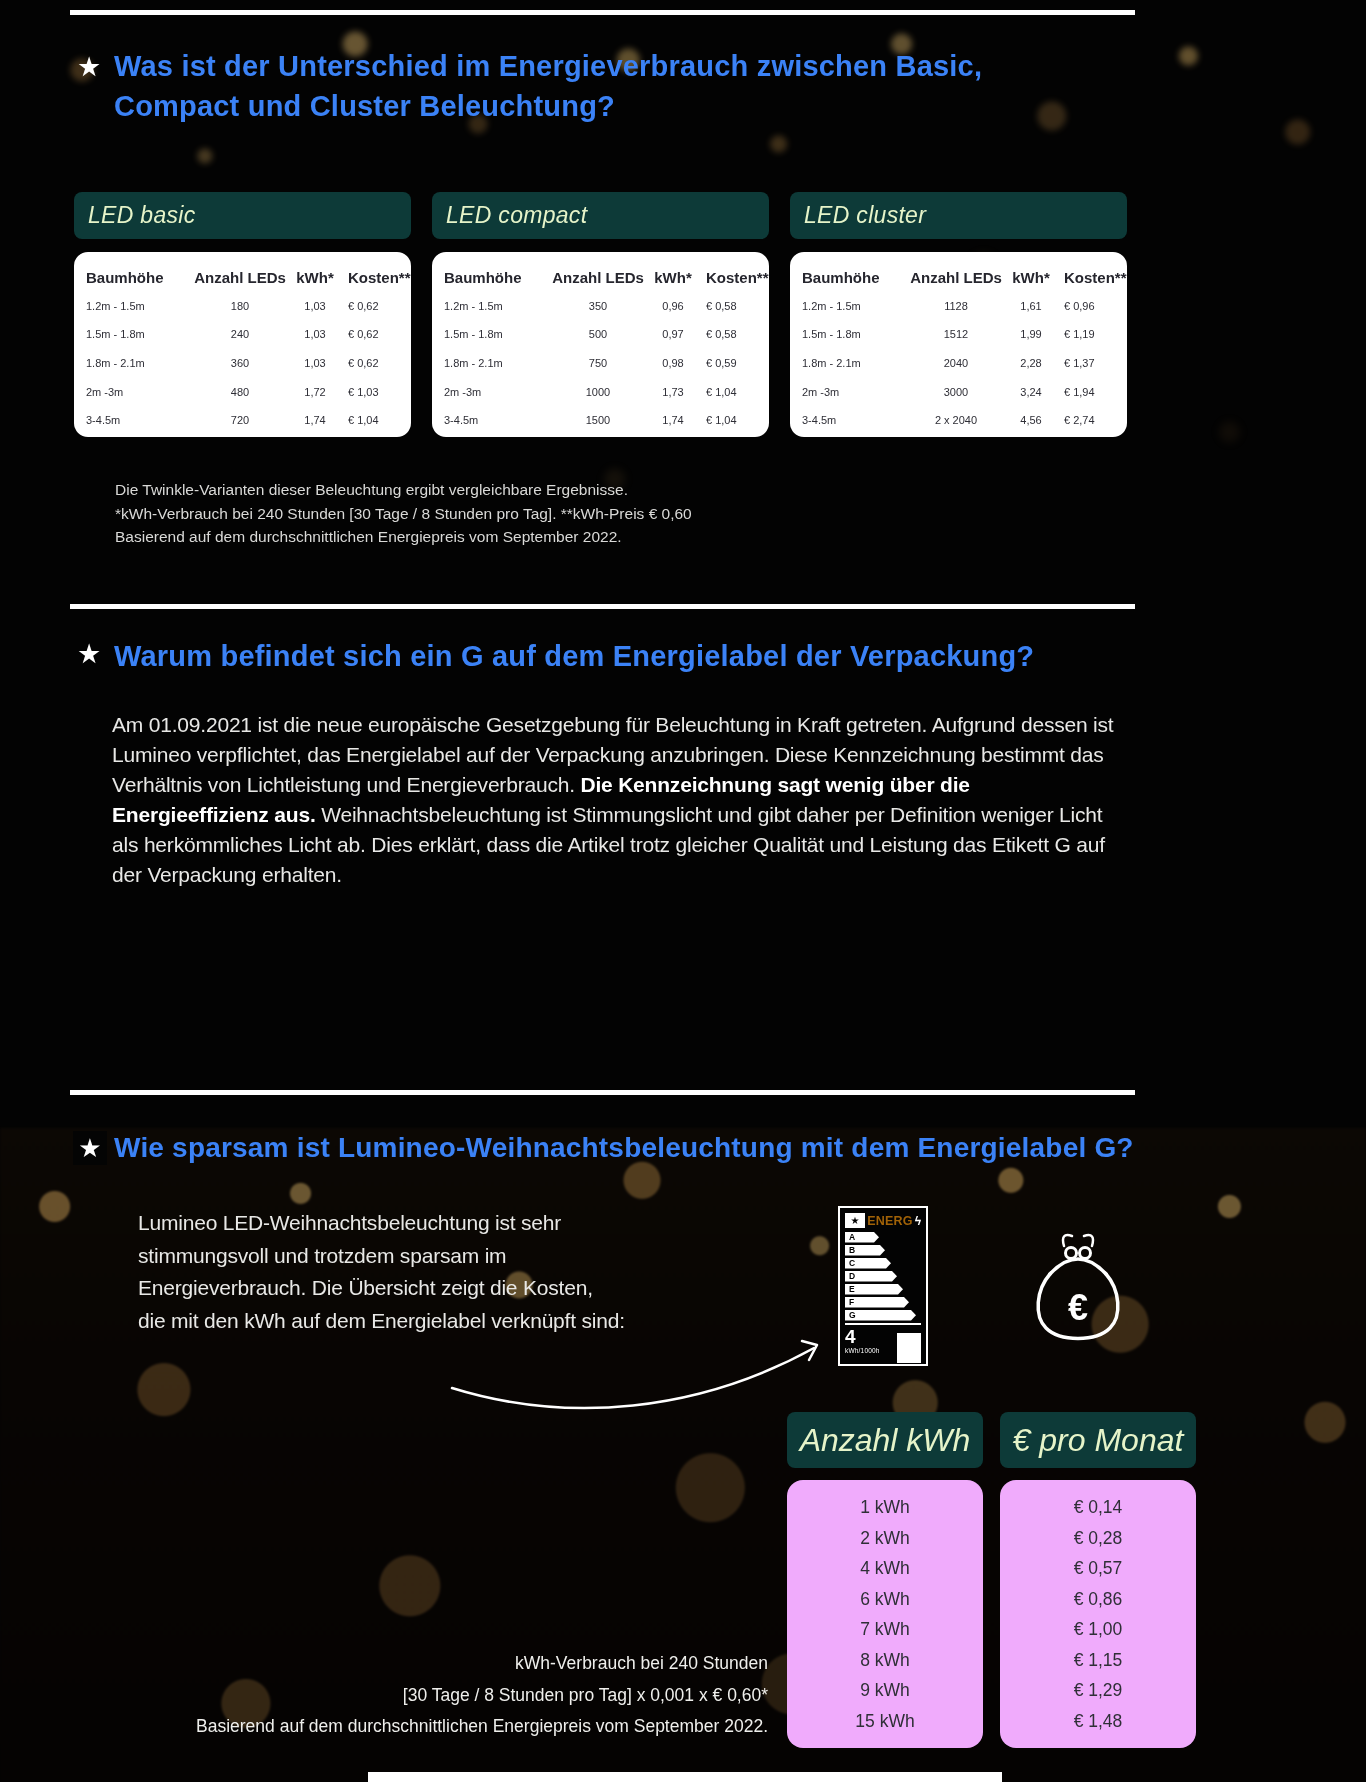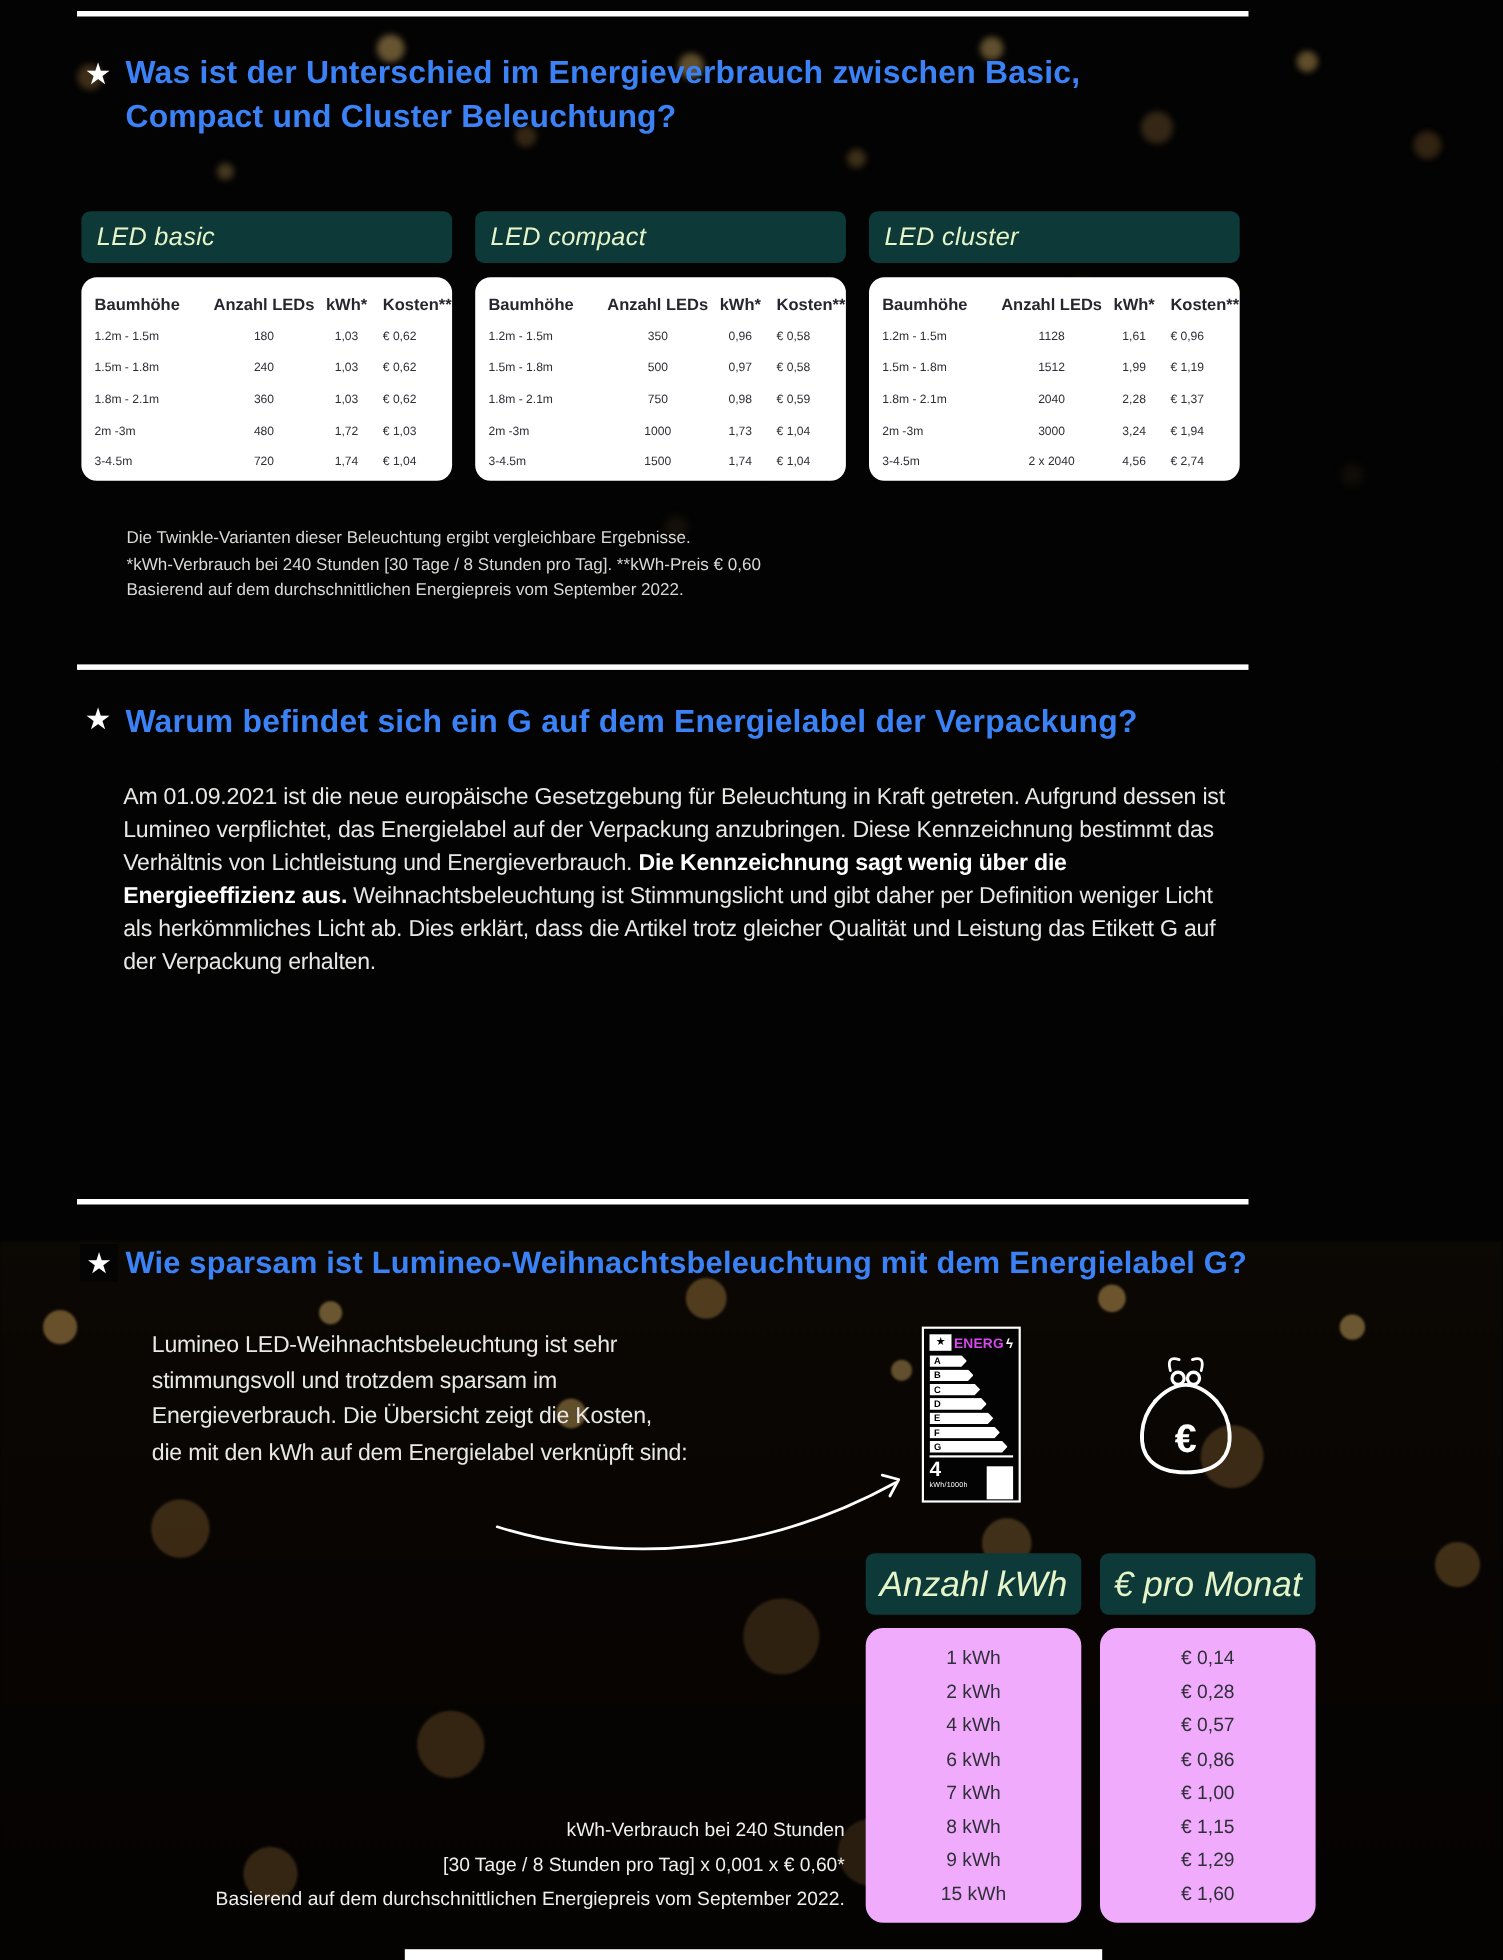--- a/index.html
+++ b/index.html
@@ -70,21 +70,21 @@
   .bt-body{position:absolute;width:196px;height:268px;background:#f0abfc;border-radius:16px;
            display:flex;flex-direction:column;justify-content:space-evenly;align-items:center;
            padding:6px 0;box-sizing:border-box;}
   .bt-row{color:#2f2f37;font-size:17.5px;line-height:18px;}
   
   .energy-label{position:absolute;left:838px;top:1206px;width:90px;height:160px;background:#030303;
                 border:2px solid #fff;box-sizing:border-box;padding:4px 5px;}
   .el-head{display:flex;align-items:center;gap:2px;height:17px;}
   .el-starbox{width:24px;height:15px;background:#fff;color:#000;font-size:10px;
               display:flex;align-items:center;justify-content:center;}
-  .el-brand{color:#d946ef;font-weight:800;font-size:12.5px;letter-spacing:.2px;}
+  .el-brand{color:#a16207;font-weight:800;font-size:12.5px;letter-spacing:.2px;}
   .el-bolt{color:#fff;font-weight:800;font-size:12px;}
   .el-arrows{margin-top:3px;}
   .el-arrow{height:10.5px;margin-bottom:2.5px;background:#fff;color:#000;font-size:8.5px;
             font-weight:700;display:flex;align-items:center;padding-left:4px;box-sizing:border-box;
             clip-path:polygon(0 0,calc(100% - 5px) 0,100% 50%,calc(100% - 5px) 100%,0 100%);}
   .el-arrow:nth-child(1){width:34px}.el-arrow:nth-child(2){width:40px}
   .el-arrow:nth-child(3){width:46px}.el-arrow:nth-child(4){width:52px}
   .el-arrow:nth-child(5){width:58px}.el-arrow:nth-child(6){width:64px}
   .el-arrow:nth-child(7){width:71px}
   .el-bottom{border-top:2px solid #fff;margin-top:1px;position:relative;height:38px;padding-top:2px;}
@@ -330,21 +330,21 @@
     <div class="bt-row">15 kWh</div>
   </div>
   <div class="bt-body" style="left:1000px;top:1480px;">
     <div class="bt-row">€ 0,14</div>
     <div class="bt-row">€ 0,28</div>
     <div class="bt-row">€ 0,57</div>
     <div class="bt-row">€ 0,86</div>
     <div class="bt-row">€ 1,00</div>
     <div class="bt-row">€ 1,15</div>
     <div class="bt-row">€ 1,29</div>
-    <div class="bt-row">€ 1,60</div>
+    <div class="bt-row">€ 1,48</div>
   </div>
 
   <div class="fn3">kWh-Verbrauch bei 240 Stunden
 [30 Tage / 8 Stunden pro Tag] x 0,001 x € 0,60*
 Basierend auf dem durchschnittlichen Energiepreis vom September 2022.</div>
 
   <div class="divider" style="left:368px;top:1772px;width:634px;height:10px;"></div>
 
 </div>
 

